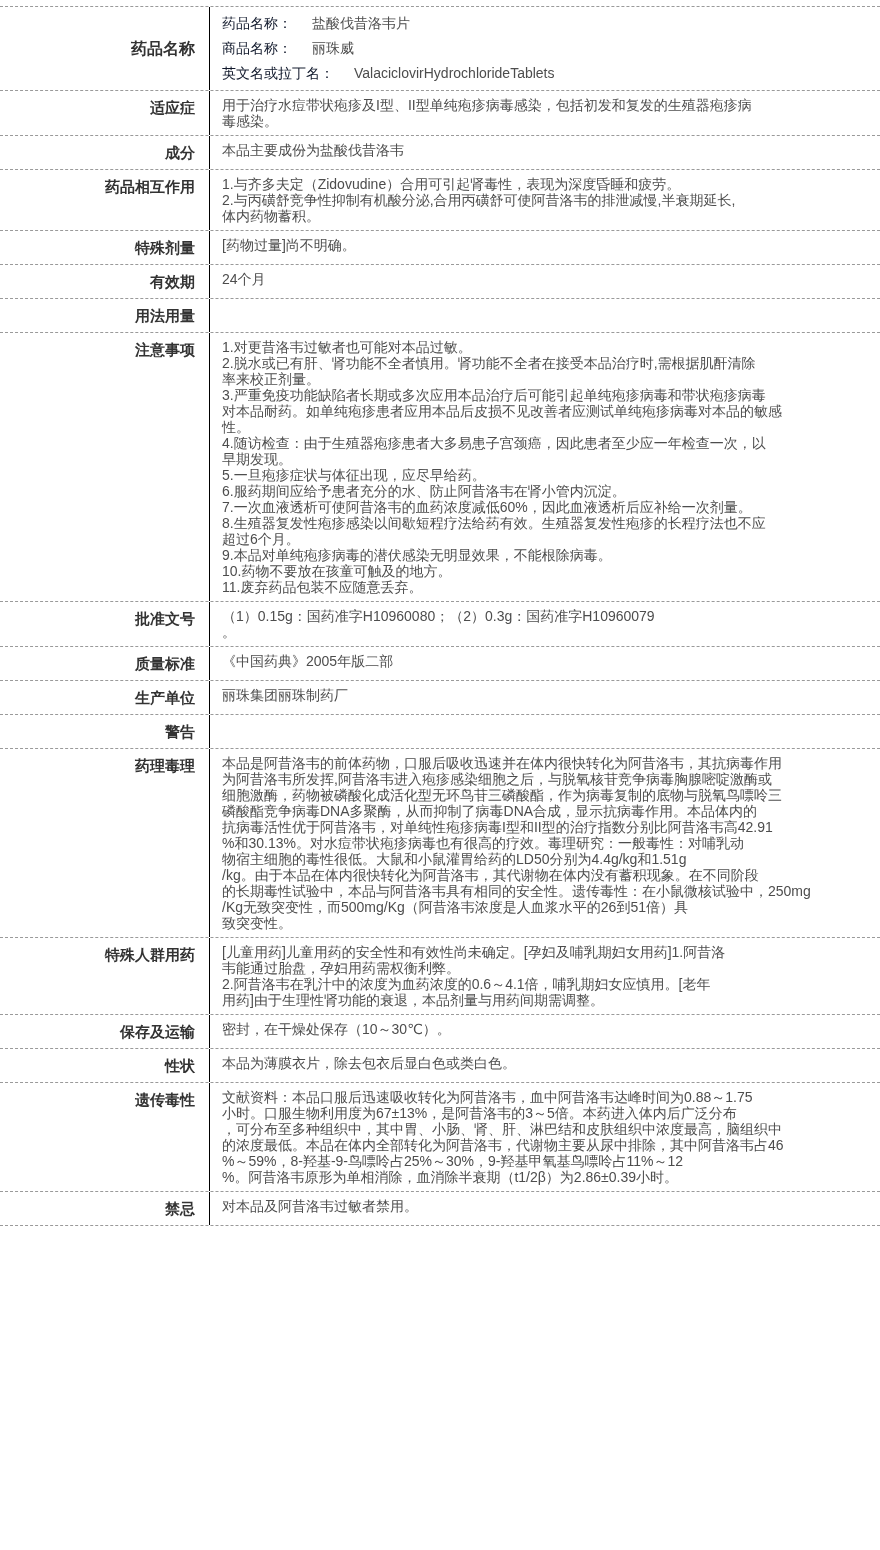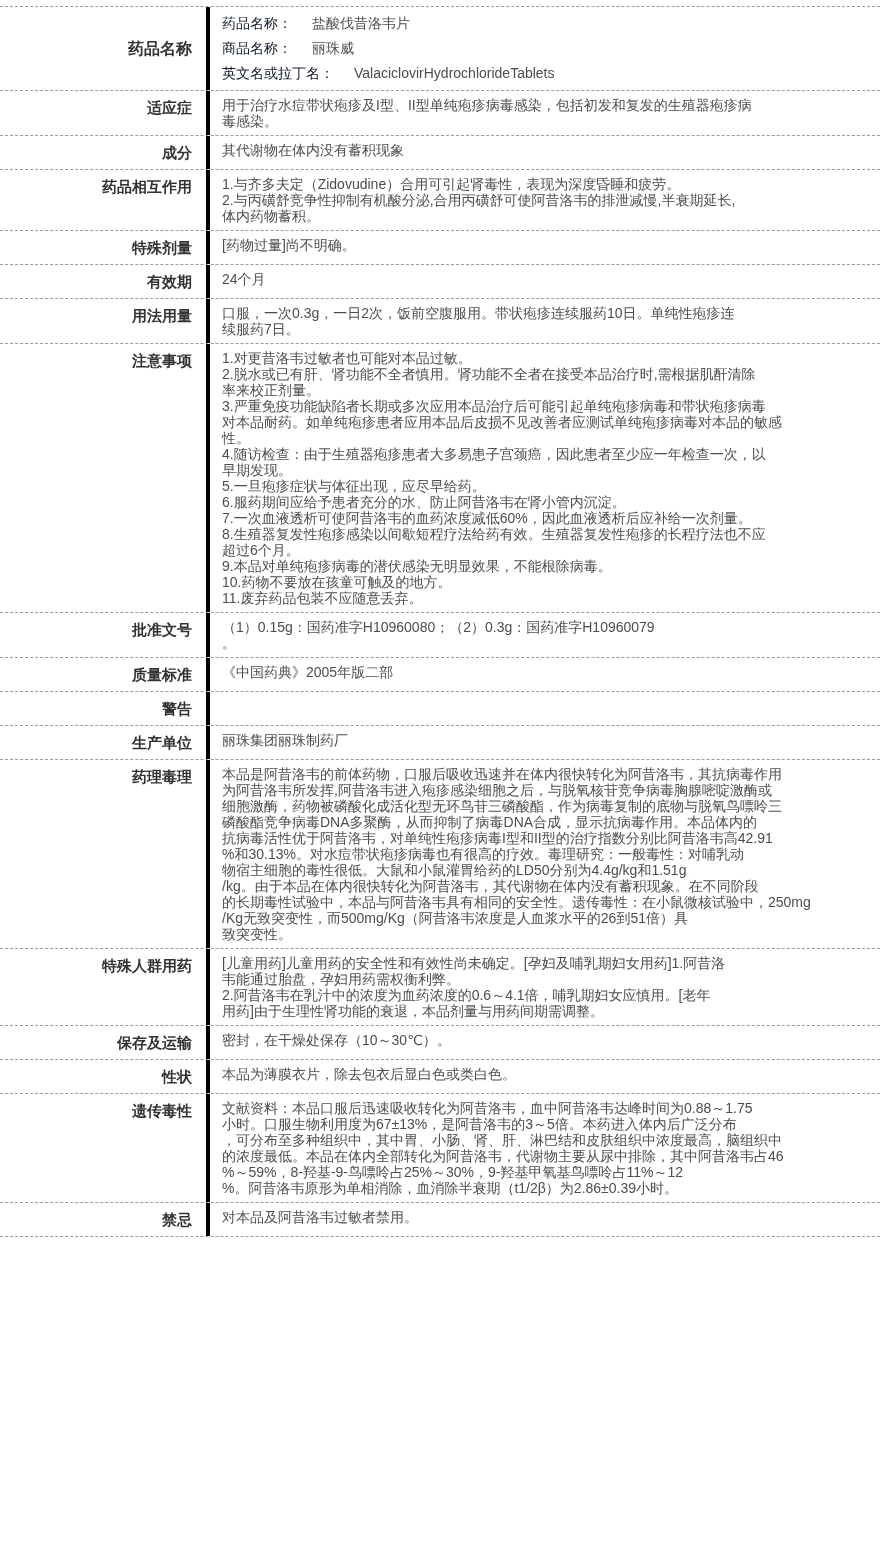--- a/index.html
+++ b/index.html
@@ -27,21 +27,21 @@
   .cell-label {
     flex: none;
     width: 210px;
     box-sizing: border-box;
     padding: 6px 14px 6px 0;
     text-align: right;
     font-size: 15px;
     font-weight: bold;
     color: #333333;
     line-height: 21px;
-    border-right: 4px solid #000000;
+    border-right: 1px solid #000000;
   }
   .cell-content {
     flex: 1;
     box-sizing: border-box;
     padding: 6px 10px 6px 12px;
     font-size: 14px;
     color: #4d4d4d;
     line-height: 16px;
     white-space: pre-line;
     word-break: break-word;
@@ -90,21 +90,21 @@
     </div>
 
     <div class="row">
       <div class="cell-label">适应症</div>
       <div class="cell-content">用于治疗水痘带状疱疹及I型、II型单纯疱疹病毒感染，包括初发和复发的生殖器疱疹病
 毒感染。</div>
     </div>
 
     <div class="row">
       <div class="cell-label">成分</div>
-      <div class="cell-content">其代谢物在体内没有蓄积现象</div>
+      <div class="cell-content">本品主要成份为盐酸伐昔洛韦</div>
     </div>
 
     <div class="row">
       <div class="cell-label">药品相互作用</div>
       <div class="cell-content">1.与齐多夫定（Zidovudine）合用可引起肾毒性，表现为深度昏睡和疲劳。
 2.与丙磺舒竞争性抑制有机酸分泌,合用丙磺舒可使阿昔洛韦的排泄减慢,半衰期延长,
 体内药物蓄积。</div>
     </div>
 
 
@@ -113,22 +113,20 @@
       <div class="cell-content">[药物过量]尚不明确。</div>
     </div>
 
     <div class="row">
       <div class="cell-label">有效期</div>
       <div class="cell-content">24个月</div>
     </div>
 
     <div class="row">
       <div class="cell-label">用法用量</div>
-      <div class="cell-content">口服，一次0.3g，一日2次，饭前空腹服用。带状疱疹连续服药10日。单纯性疱疹连
-续服药7日。</div>
     </div>
 
     <div class="row">
       <div class="cell-label">注意事项</div>
       <div class="cell-content">1.对更昔洛韦过敏者也可能对本品过敏。
 2.脱水或已有肝、肾功能不全者慎用。肾功能不全者在接受本品治疗时,需根据肌酐清除
 率来校正剂量。
 3.严重免疫功能缺陷者长期或多次应用本品治疗后可能引起单纯疱疹病毒和带状疱疹病毒
 对本品耐药。如单纯疱疹患者应用本品后皮损不见改善者应测试单纯疱疹病毒对本品的敏感
 性。
@@ -149,27 +147,27 @@
       <div class="cell-content">（1）0.15g：国药准字H10960080；（2）0.3g：国药准字H10960079
 。</div>
     </div>
 
     <div class="row">
       <div class="cell-label">质量标准</div>
       <div class="cell-content">《中国药典》2005年版二部</div>
     </div>
 
     <div class="row">
+      <div class="cell-label">生产单位</div>
+      <div class="cell-content">丽珠集团丽珠制药厂</div>
+    </div>
+
+    <div class="row">
       <div class="cell-label">警告</div>
       <div class="cell-content"></div>
-    </div>
-
-    <div class="row">
-      <div class="cell-label">生产单位</div>
-      <div class="cell-content">丽珠集团丽珠制药厂</div>
     </div>
 
     <div class="row">
       <div class="cell-label">药理毒理</div>
       <div class="cell-content">本品是阿昔洛韦的前体药物，口服后吸收迅速并在体内很快转化为阿昔洛韦，其抗病毒作用
 为阿昔洛韦所发挥,阿昔洛韦进入疱疹感染细胞之后，与脱氧核苷竞争病毒胸腺嘧啶激酶或
 细胞激酶，药物被磷酸化成活化型无环鸟苷三磷酸酯，作为病毒复制的底物与脱氧鸟嘌呤三
 磷酸酯竞争病毒DNA多聚酶，从而抑制了病毒DNA合成，显示抗病毒作用。本品体内的
 抗病毒活性优于阿昔洛韦，对单纯性疱疹病毒I型和II型的治疗指数分别比阿昔洛韦高42.91
 %和30.13%。对水痘带状疱疹病毒也有很高的疗效。毒理研究：一般毒性：对哺乳动

